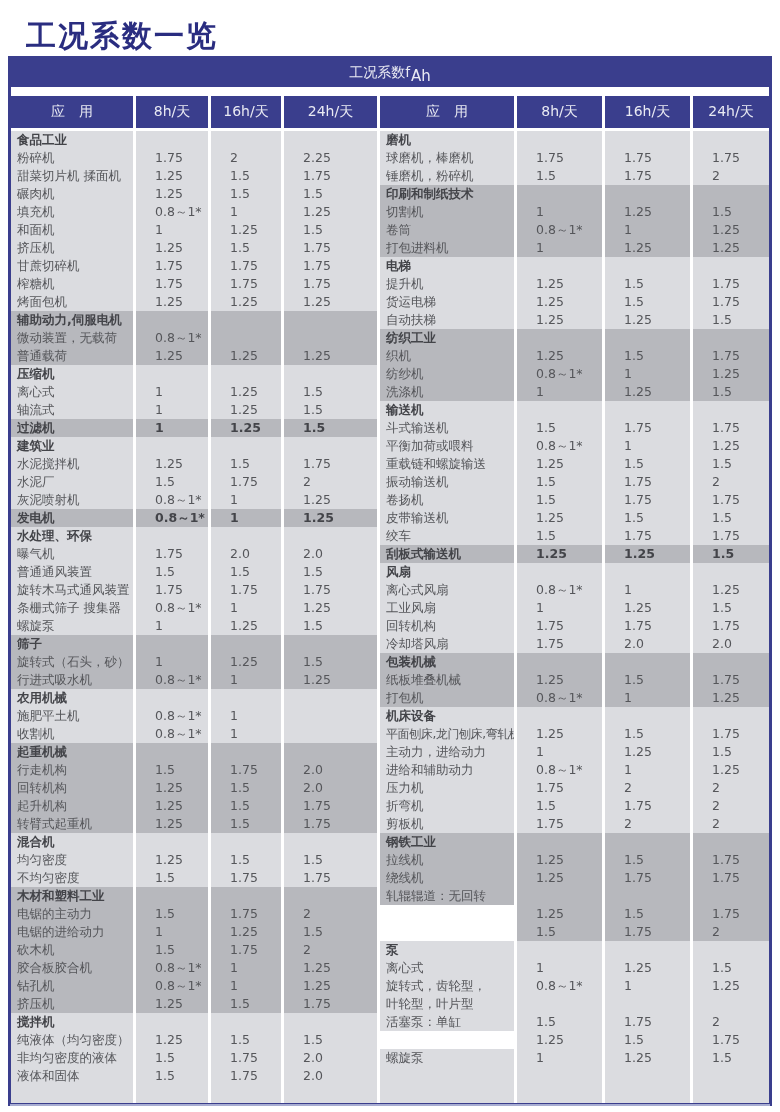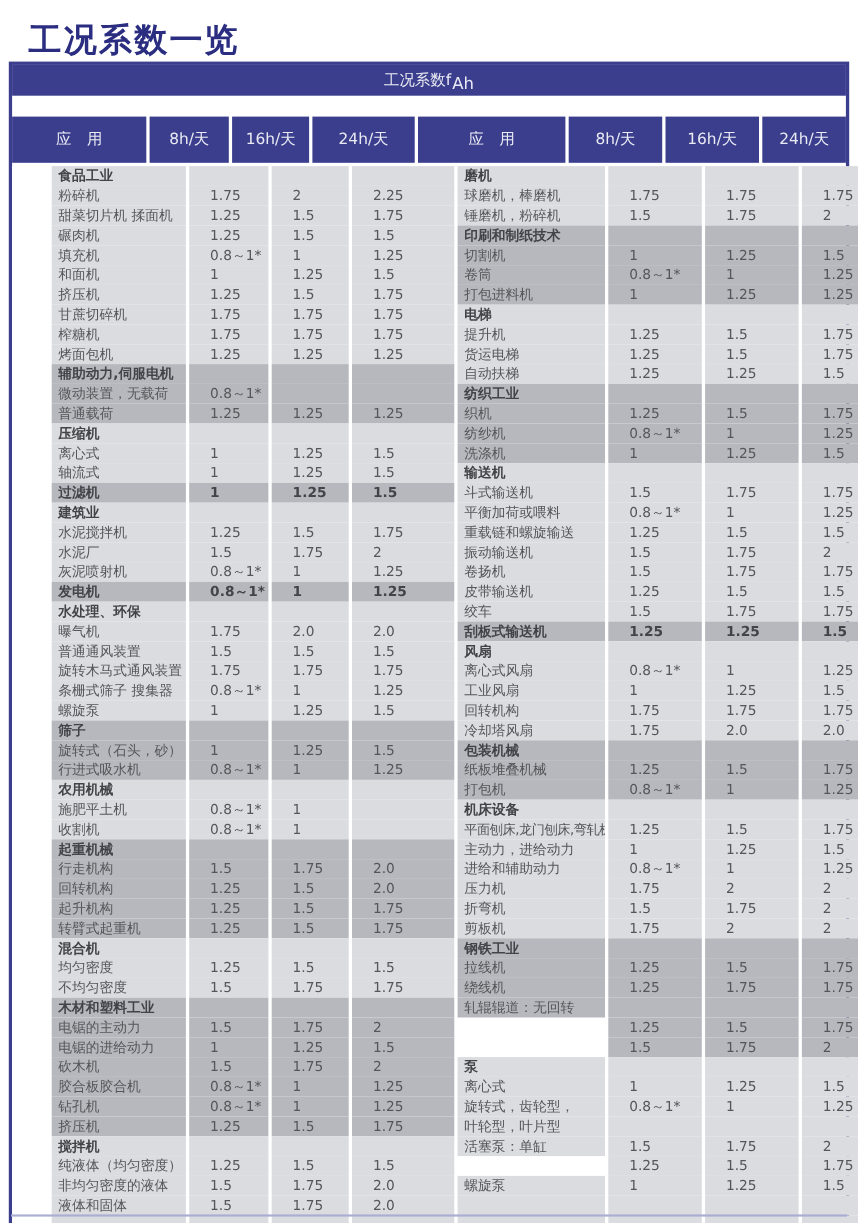--- a/index.html
+++ b/index.html
@@ -21,35 +21,35 @@
     position:absolute;left:10px;top:0px;margin:16px;
     font-size:30px;font-weight:bold;color:var(--title);letter-spacing:2px;
   }
   .table-wrap{
     position:absolute;left:8px;top:56px;width:764px;
     border:3px solid var(--navy);background:#ffffff;
   }
   .band{
     height:28px;background:var(--navy);color:var(--headtext);
     display:flex;align-items:center;justify-content:center;
-    font-size:14px;margin-bottom:19px;
+    font-size:14px;margin-bottom:9px;
   }
   .band-sub{font-size:15px;transform:translateY(3px);margin-left:1px;}
   .head-row,.tbody{
     display:grid;
     grid-template-columns:122px 72px 70px 93px 134px 85px 85px 76px;
     column-gap:3px;background:#ffffff;
   }
-  .head-row{height:42px;margin-bottom:3px;}
+  .head-row{height:32px;margin-bottom:3px;}
   .hcell{
     background:var(--navy);color:var(--headtext);
     display:flex;align-items:center;justify-content:center;
     font-size:14px;white-space:pre;
   }
-  .tbody{grid-auto-rows:18px;padding-left:36px;}
+  .tbody{grid-auto-rows:18px;}
   .cell{
     font-size:12.5px;line-height:18px;white-space:pre;overflow:hidden;
     color:var(--text);
   }
   .L{background:var(--light);}
   .G{background:var(--gray);}
   .label{padding-left:6px;}
   .val{padding-left:19px;}
   .sec{font-weight:bold;color:var(--sectext);}
   .ind{padding-left:56px;margin-top:41px;}

